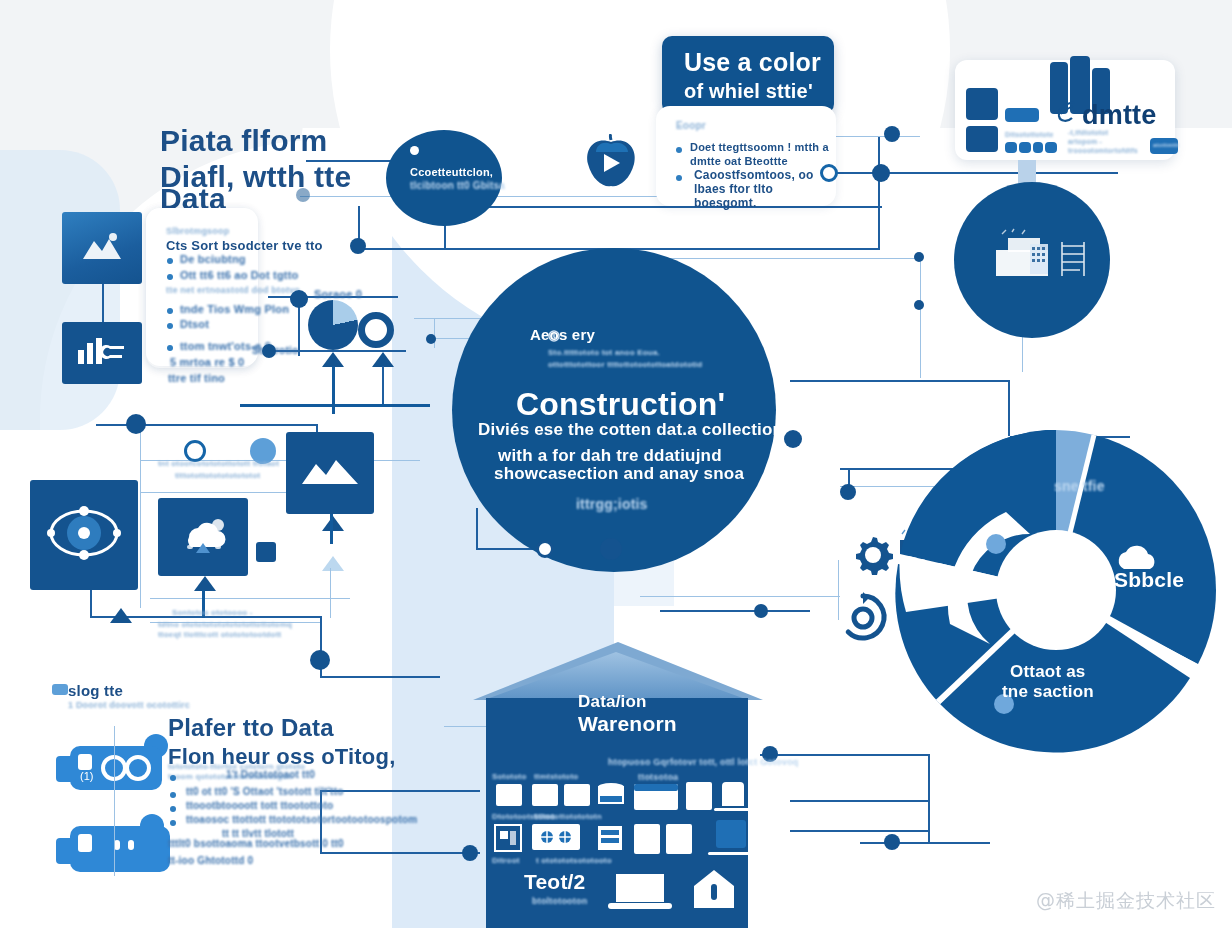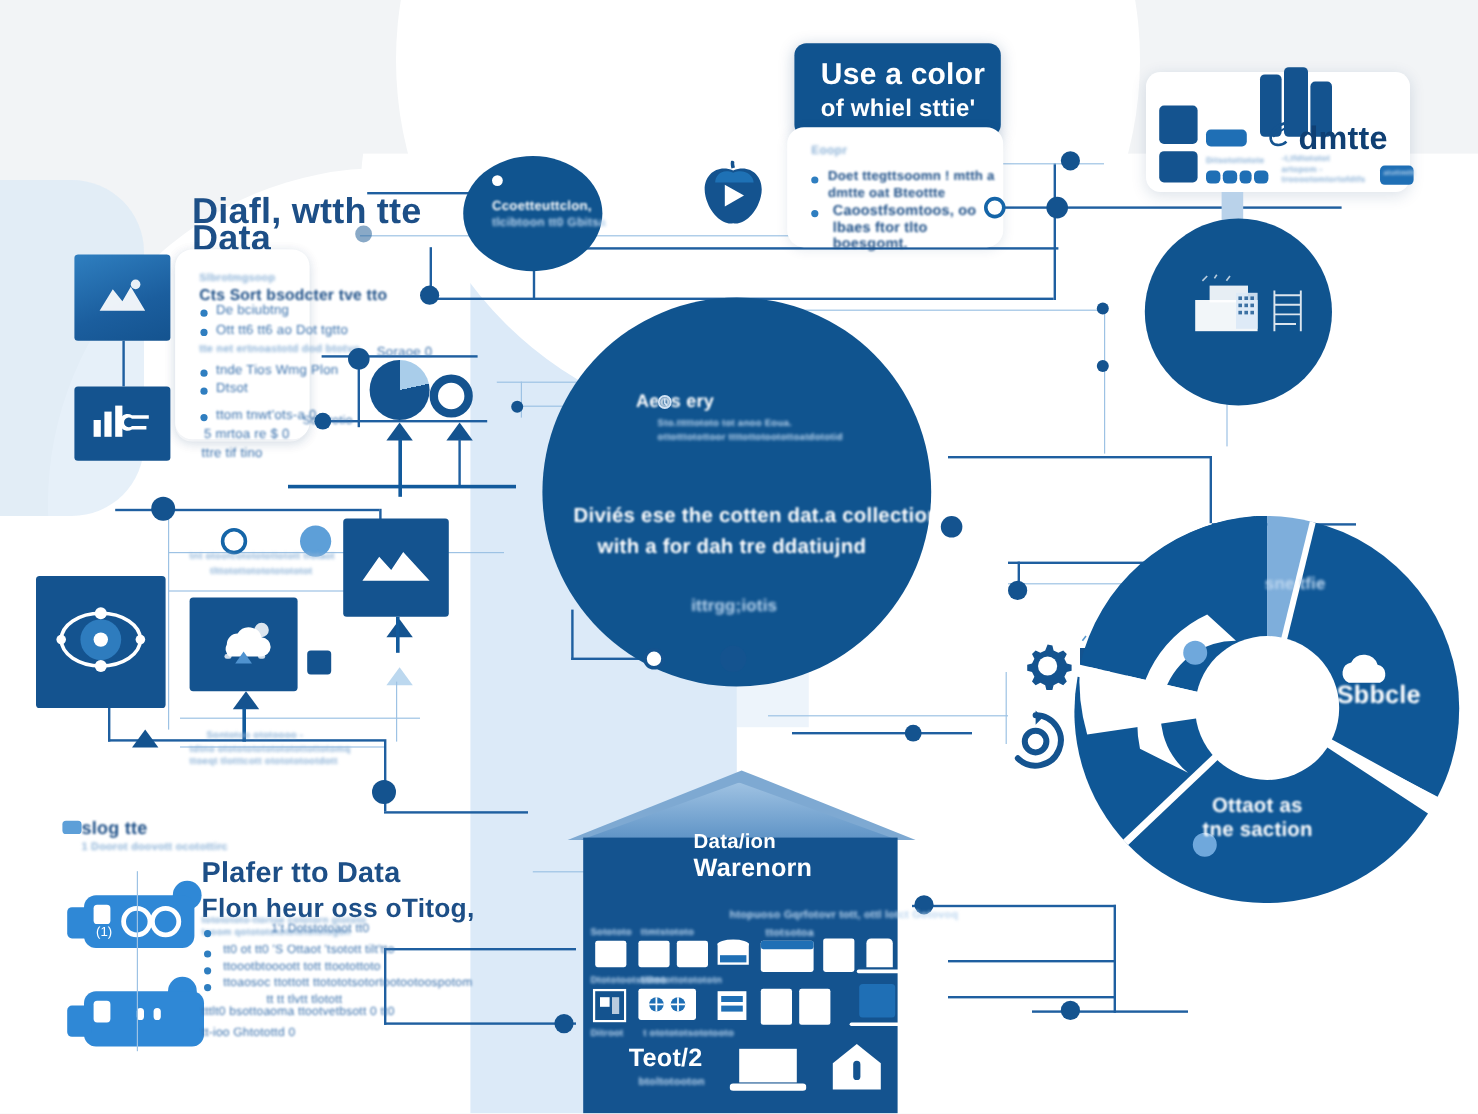--- a/index.html
+++ b/index.html
@@ -35,21 +35,21 @@
   .line-h.thick{height:3px;background:#125a9c;}
   .line-v.thick{width:3px;background:#125a9c;}
   .dot{position:absolute;border-radius:50%;background:#14538f;}
   .dot.ring{background:#ffffff;border:4px solid #1565a8;box-sizing:border-box;}
   .dot.lt{background:#5d9fd8;}
   
   .ptext{
     position:absolute;color:#1d4f87;font-weight:700;
     filter:blur(.7px);letter-spacing:.2px;white-space:nowrap;
   }
-  .ptext.lite{color:#3b72ad;font-weight:400;filter:blur(.9px);}
+  .ptext.lite{color:#3b72ad;font-weight:700;filter:blur(.9px);}
   .ptext.ghost{color:#8fb4d8;font-weight:600;filter:blur(1.3px);}
   .ptext.white{color:#ffffff;}
   .ptext.whiteghost{color:#bcd6ef;filter:blur(1.2px);}
   .crisp{filter:blur(.25px);}
   .bullet{
     position:absolute;width:6px;height:6px;border-radius:50%;
     background:#2f7ec0;filter:blur(.5px);
   }
   
   .dark-card{
@@ -147,20 +147,21 @@
   <div class="line-h" style="left:320px;top:790px;width:160px;"></div>
   <div class="line-v" style="left:320px;top:790px;height:64px;"></div>
   <div class="line-h" style="left:320px;top:852px;width:160px;"></div>
   <div class="line-h" style="left:760px;top:754px;width:170px;"></div>
   <div class="line-v" style="left:928px;top:754px;height:90px;"></div>
   <div class="line-h" style="left:860px;top:842px;width:130px;"></div>
   <div class="line-h faint" style="left:444px;top:726px;width:120px;"></div>
   <div class="line-h" style="left:790px;top:800px;width:140px;"></div>
   <div class="line-h" style="left:790px;top:830px;width:140px;"></div>
 
+  <div class="ptext crisp" style="left:160px;top:124px;font-size:30px;">Piata flform</div>
   <div class="ptext crisp" style="left:160px;top:160px;font-size:30px;">Diafl, wtth tte</div>
   <div class="ptext crisp" style="left:160px;top:182px;font-size:30px;">Data</div>
   <div class="dot" style="left:296px;top:188px;width:14px;height:14px;opacity:.5;"></div>
 
   <div class="card" style="left:146px;top:208px;width:110px;height:160px;"></div>
   <div class="card" style="left:146px;top:208px;width:112px;height:158px;"></div>
   <div class="ptext ghost" style="left:166px;top:226px;font-size:9px;">Slbrotmgsoop</div>
   <div class="ptext" style="left:166px;top:238px;font-size:13px;">Cts Sort bsodcter tve tto</div>
   <div class="bullet" style="left:167px;top:258px;"></div>
   <div class="ptext lite" style="left:180px;top:253px;font-size:11px;">De bciubtng</div>
@@ -286,22 +287,24 @@
   <div class="circle" style="left:452px;top:248px;width:324px;height:324px;"></div>
   <div class="ptext white" style="left:530px;top:326px;font-size:15px;">Aeos ery</div>
   <div class="abs" style="left:548px;top:328px;">
     <svg width="12" height="12" viewBox="0 0 12 12">
         <circle cx="6" cy="6" r="5" fill="none" stroke="#cfe1f3" stroke-width="1.5"></circle>
         <path d="M6 3 v4 l2 2" stroke="#cfe1f3" stroke-width="1.4" fill="none"></path>
       </svg>
   </div>
   <div class="ptext whiteghost" style="left:548px;top:348px;font-size:8px;">Sto.tttttototo tot anoo  Eoua.</div>
   <div class="ptext whiteghost" style="left:548px;top:360px;font-size:8px;">ottotttotottoor  ttttottotootottoatdototid</div>
+  <div class="ptext white crisp" style="left:516px;top:386px;font-size:32px;">Construction'</div>
   <div class="ptext white" style="left:478px;top:420px;font-size:17px;">Diviés ese the cotten dat.a collectiors</div>
   <div class="ptext white" style="left:498px;top:446px;font-size:17px;">with a  for dah tre ddatiujnd</div>
+  <div class="ptext white" style="left:494px;top:464px;font-size:17px;">showcasection and anay snoa</div>
   <div class="ptext whiteghost" style="left:576px;top:496px;font-size:14px;">ittrgg;iotis</div>
 
   <div class="dot" style="left:126px;top:414px;width:20px;height:20px;"></div>
   <div class="dot ring" style="left:184px;top:440px;width:22px;height:22px;border-width:3px;"></div>
   <div class="dot lt" style="left:250px;top:438px;width:26px;height:26px;"></div>
   <div class="ptext ghost" style="left:158px;top:459px;font-size:8px;">tnt otoofcotototottotott tfotaot</div>
   <div class="ptext ghost" style="left:175px;top:471px;font-size:8px;">tlttotottototototototot</div>
 
   <div class="tile" style="left:30px;top:480px;width:108px;height:110px;">
     <span>
@@ -545,14 +548,15 @@
   <div class="bullet" style="left:170px;top:792px;"></div>
   <div class="ptext lite" style="left:186px;top:786px;font-size:10px;">tt0 ot  tt0  'S  Ottaot 'tsotott  tilt'tto</div>
   <div class="bullet" style="left:170px;top:806px;"></div>
   <div class="ptext lite" style="left:186px;top:800px;font-size:10px;">ttoootbtoooott  tott  ttootottoto</div>
   <div class="bullet" style="left:170px;top:820px;"></div>
   <div class="ptext lite" style="left:186px;top:814px;font-size:10px;">ttoaosoc  ttottott  ttotototsotortootootoospotom</div>
   <div class="ptext lite" style="left:222px;top:828px;font-size:10px;">tt  tt  tlvtt tlotott</div>
   <div class="ptext lite" style="left:168px;top:838px;font-size:10px;">tttlt0  bsottoaoma  ttootvetbsott  0  tt0</div>
   <div class="ptext lite" style="left:168px;top:855px;font-size:10px;">tt-ioo  Ghtotottd  0</div>
 
+  <div class="watermark">@稀土掘金技术社区</div>
 
 </div>
 
 </body></html>

